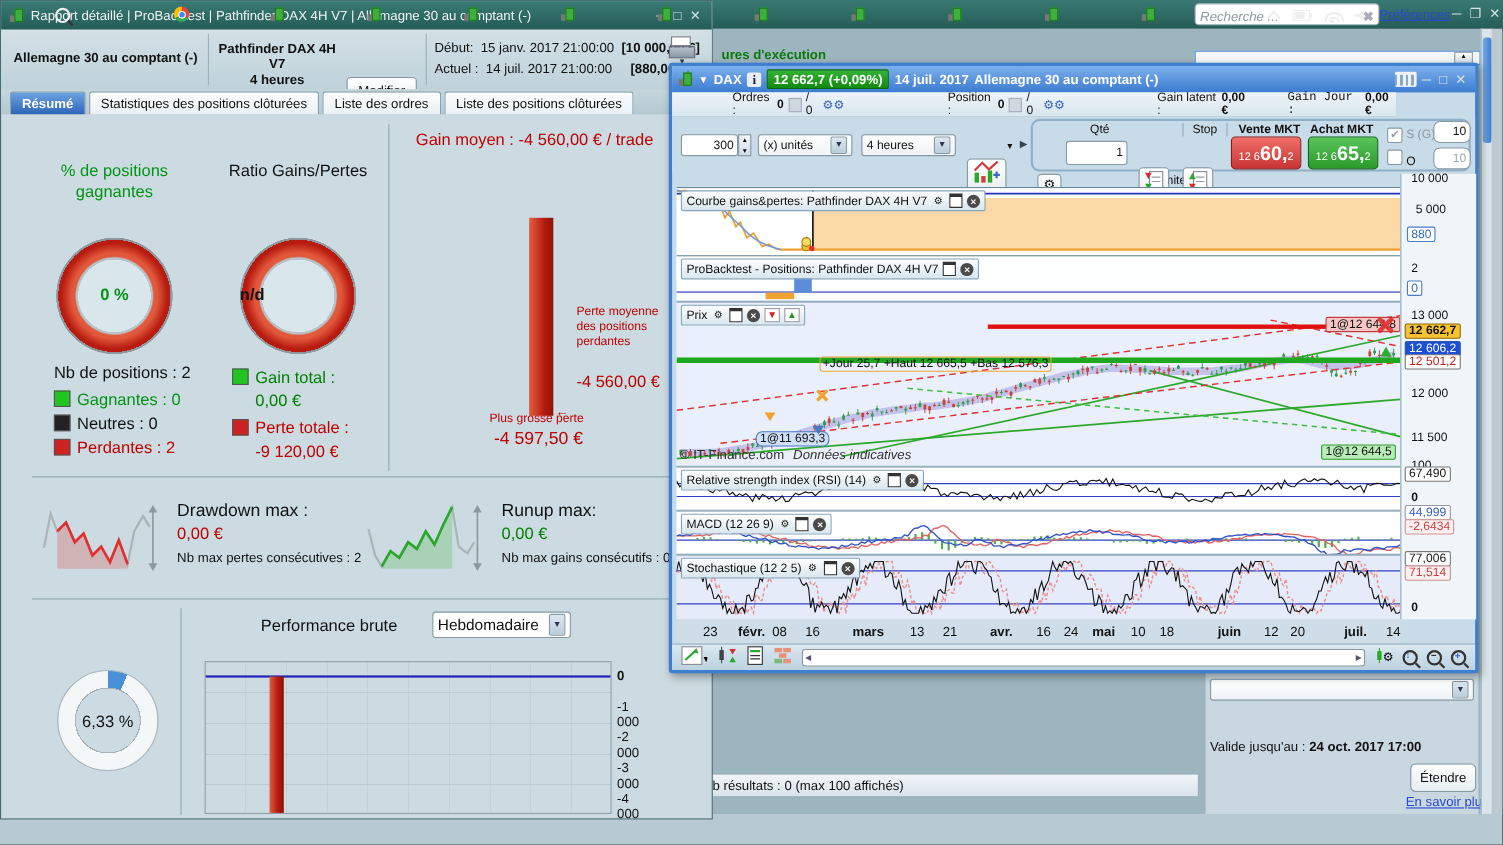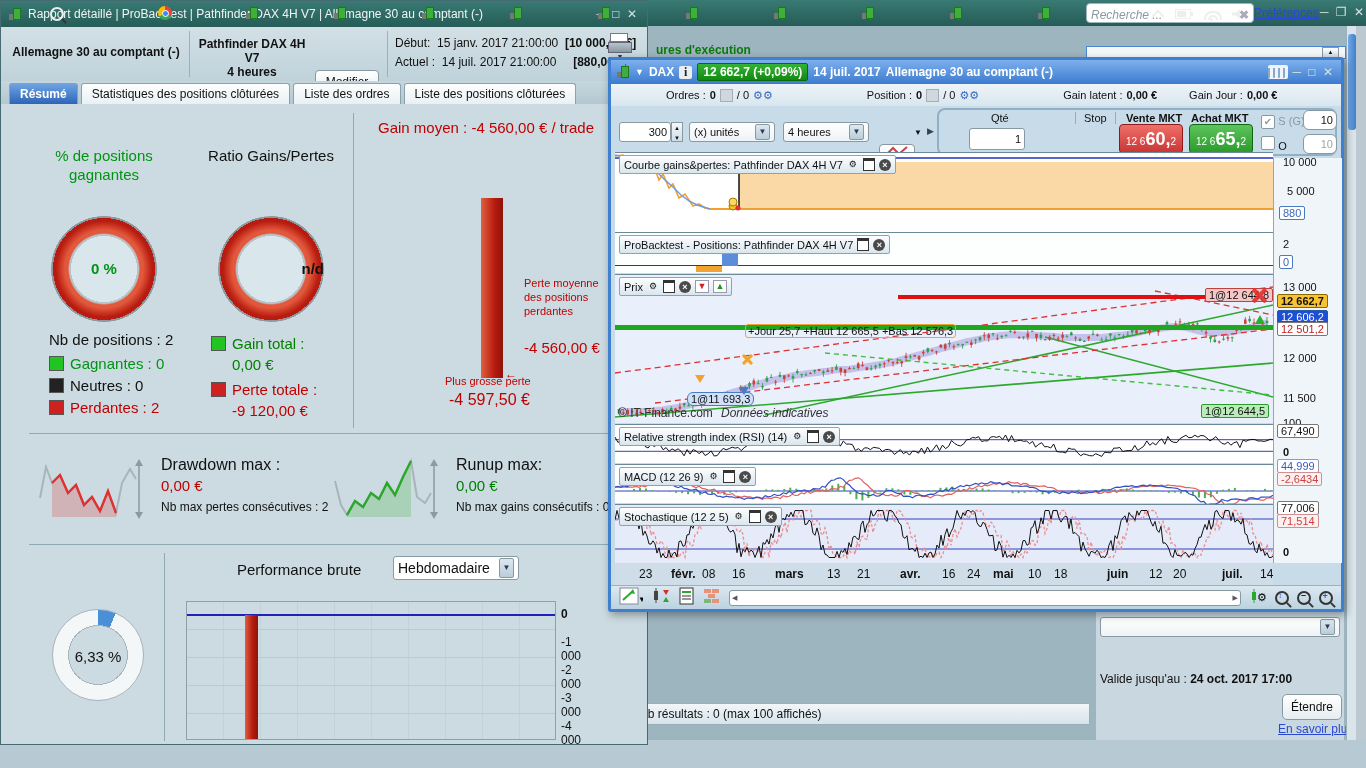--- a/index.html
+++ b/index.html
@@ -22,21 +22,21 @@
   .tab{background:linear-gradient(#fdfefe,#e9f0f4);border:1px solid #8aa2ae;border-bottom:none;border-radius:3px 3px 0 0;padding:3px 10px;font-size:12px;}
   .tab.active{background:linear-gradient(#6ea3e2,#2d64b8);color:#fff;font-weight:bold;}
   .donut{border-radius:50%;}
   .legend-sq{display:inline-block;width:13px;height:13px;border:1px solid #555;margin-right:6px;vertical-align:-2px;}
   .divh{height:1px;background:#90a8b2;}
   .divv{width:1px;background:#90a8b2;}
   
   #dax{left:608px;top:57px;width:736px;height:555px;background:#c7dbe8;border:3px solid #3f7fd0;border-radius:3px;box-sizing:border-box;box-shadow:2px 3px 8px rgba(0,0,0,.35);}
   .daxtitle{left:0;top:0;width:730px;height:24px;background:linear-gradient(#7db0ec,#3c7bd0);color:#fff;display:flex;align-items:center;gap:5px;padding:0 6px;box-sizing:border-box;}
   .badge-grn{background:linear-gradient(#35b335,#108a10);border:1px solid #0a6a0a;border-radius:2px;color:#fff;font-weight:bold;padding:1px 5px;}
-  .inforow{left:0;top:24px;width:730px;height:22px;background:linear-gradient(#eef4f8,#d8e6ee);border-bottom:1px solid #9ab2c0;display:flex;align-items:center;font-size:11px;}
+  .inforow{left:0;top:24px;width:658px;height:22px;background:linear-gradient(#eef4f8,#d8e6ee);border-bottom:1px solid #9ab2c0;display:flex;align-items:center;font-size:11px;}
   .toolrow{left:0;top:46px;width:730px;height:52px;background:#c7dbe8;}
   .inp{background:#fff;border:1px solid #8899a2;border-radius:3px;font-size:11px;padding:0 3px;display:flex;align-items:center;box-sizing:border-box;}
   .sel{background:linear-gradient(#fff,#eef3f6);border:1px solid #8899a2;border-radius:3px;font-size:11px;display:flex;align-items:center;justify-content:space-between;padding:0 4px;box-sizing:border-box;height:20px;}
   .selarr{color:#335;font-size:8px;background:linear-gradient(#dce8f0,#b9cdd9);border:1px solid #8899a2;border-radius:2px;width:13px;height:14px;text-align:center;line-height:14px;}
   .phead{display:inline-flex;gap:4px;align-items:center;background:linear-gradient(#fdfeff,#d9e6ee);border:1px solid #87a5ba;border-radius:2px;padding:0 4px;font-size:11px;height:17px;white-space:nowrap;}
   .pico{width:12px;height:11px;font-size:9px;line-height:11px;text-align:center;}
   .closedot{width:12px;height:12px;border-radius:50%;background:#4a4a4a;color:#fff;font-size:9px;line-height:12px;text-align:center;font-weight:bold;}
   .miniwin{width:10px;height:9px;border:1px solid #333;border-top:3px solid #333;background:#fff;}
   .panel{left:4px;width:658px;background:#fff;border-top:1px solid #6a8a9a;box-sizing:border-box;}
   .axlab{font-size:11px;color:#111;}
@@ -149,21 +149,21 @@
         </div>
       </div>
 
     <div class="ab grn" style="left:48px;top:145px;width:110px;text-align:center;font-size:15px;line-height:19px;">% de positions gagnantes</div>
     <div class="ab" style="left:205px;top:145px;width:130px;text-align:center;font-size:15px;line-height:19px;">Ratio Gains/Pertes</div>
 
     <div class="ab donut" style="left:50px;top:215px;width:106px;height:106px;background:radial-gradient(circle,#d9e6ec 0 33px,#b9c4c9 33px 34.5px,#e2583c 36px 39px,#b81c10 48px 51px,#8f979c 51px 53px,transparent 53px);">
       <div class="ab grn b" style="left:0;top:44px;width:106px;text-align:center;font-size:15px;">0 %</div>
     </div>
     <div class="ab donut" style="left:217px;top:215px;width:106px;height:106px;background:radial-gradient(circle,#d9e6ec 0 33px,#b9c4c9 33px 34.5px,#e2583c 36px 39px,#b81c10 48px 51px,#8f979c 51px 53px,transparent 53px);">
-      <div class="ab b" style="left:0;top:44px;width:106px;text-align:right;font-size:15px;">n/d</div>
+      <div class="ab b" style="left:0;top:44px;width:106px;text-align:left;font-size:15px;">n/d</div>
     </div>
 
     <div class="ab" style="left:48px;top:330px;font-size:15px;">Nb de positions : 2</div>
     <div class="ab" id="legend" style="left:48px;top:352px;font-size:15px;line-height:22px;">
         <div style="color: rgb(0, 148, 19);"><span class="legend-sq" style="background: rgb(33, 196, 33);"></span><span>Gagnantes : 0</span></div>
         <div style="color: rgb(17, 17, 17);"><span class="legend-sq" style="background: rgb(34, 34, 34);"></span><span>Neutres : 0</span></div>
         <div style="color: rgb(192, 0, 0);"><span class="legend-sq" style="background: rgb(204, 34, 34);"></span><span>Perdantes : 2</span></div>
       </div>
     <div class="ab" style="left:210px;top:332px;font-size:15px;line-height:21px;width:140px;">
       <div class="dkgrn"><span class="legend-sq" style="background:#21c421;"></span><span>Gain total :</span></div>
@@ -258,21 +258,21 @@
       <span style="width:11px;height:11px;background:#cfd8dd;border:1px solid #aab;margin:0 4px;"></span>
       <span>/ 0</span>
       <span style="color:#3a6ac0;margin:0 4px;">⚙⚙</span>
       <span style="margin-left:90px;">Position :</span>
       <span class="b" style="margin-left:4px;">0</span>
       <span style="width:11px;height:11px;background:#cfd8dd;border:1px solid #aab;margin:0 4px;"></span>
       <span>/ 0</span>
       <span style="color:#3a6ac0;margin:0 4px;">⚙⚙</span>
       <span style="margin-left:80px;">Gain latent :</span>
       <span class="b" style="margin-left:4px;">0,00 €</span>
-      <span style="margin-left:32px;">Gain Jour :</span>
+      <span style="margin-left:32px;font-family:Liberation Mono, monospace;">Gain Jour :</span>
       <span class="b" style="margin-left:4px;">0,00 €</span>
     </div>
 
     <div class="ab toolrow">
       <div class="ab inp" style="left:8px;top:16px;width:52px;height:20px;justify-content:flex-end;">
           <span>300</span>
         </div>
       <div class="ab" style="left:60px;top:16px;width:12px;height:20px;font-size:6px;line-height:10px;text-align:center;background:linear-gradient(#f4f8fa,#cfdde8);border:1px solid #8899a2;box-sizing:border-box;">▲<br>▼</div>
       <div class="ab sel" style="left:78px;top:16px;width:86px;">
           <span>(x) unités</span>
@@ -336,21 +336,21 @@
         <span class="ab" style="left:322px;top:26px;"><span class="cb"></span> <span style="font-size:11px;">O</span></span>
       </div>
       <div class="ab inp" style="left:692px;top:4px;width:34px;height:20px;justify-content:flex-end;border-radius:6px;">
           <span>10</span>
         </div>
       <div class="ab inp" style="left:692px;top:28px;width:34px;height:20px;justify-content:flex-end;border-radius:6px;color:#9aa;">
           <span>10</span>
         </div>
     </div>
 
-    <div class="ab panel" style="top:92px;height:85px;">
+    <div class="ab panel" style="top:110px;height:85px;">
       <div id="eq-svg" class="ab" style="left:0;top:0;"><svg width="658" height="71" viewBox="0 0 658 71">
             <line x1="0" y1="5" x2="658" y2="5" stroke="#2233bb" stroke-width="1.5"></line>
             <rect x="124" y="9" width="534" height="47" fill="#fad9a6"></rect>
             <line x1="95" y1="56" x2="658" y2="56" stroke="#f0a030" stroke-width="2"></line>
             <polyline points="0,3 8,2 14,7 20,4 26,11 30,7 34,15 38,11 44,27 48,21 54,35 58,31 64,45 70,41 78,53 84,51 90,55 95,56" fill="none" stroke="#f0a030" stroke-width="1.6"></polyline>
             <polyline points="0,2 10,4 18,6 26,9 34,13 42,19 50,27 58,34 66,42 74,48 82,52 95,56" fill="none" stroke="#6a9ae0" stroke-width="1.4"></polyline>
             <line x1="124" y1="2" x2="124" y2="57" stroke="#111" stroke-width="1.5"></line>
             <circle cx="118" cy="53" r="4" fill="#f0c030" stroke="#a87800"></circle>
             <circle cx="118" cy="49" r="4" fill="#f8d860" stroke="#a87800"></circle>
             <circle cx="123" cy="55" r="2.5" fill="#e03030"></circle>

